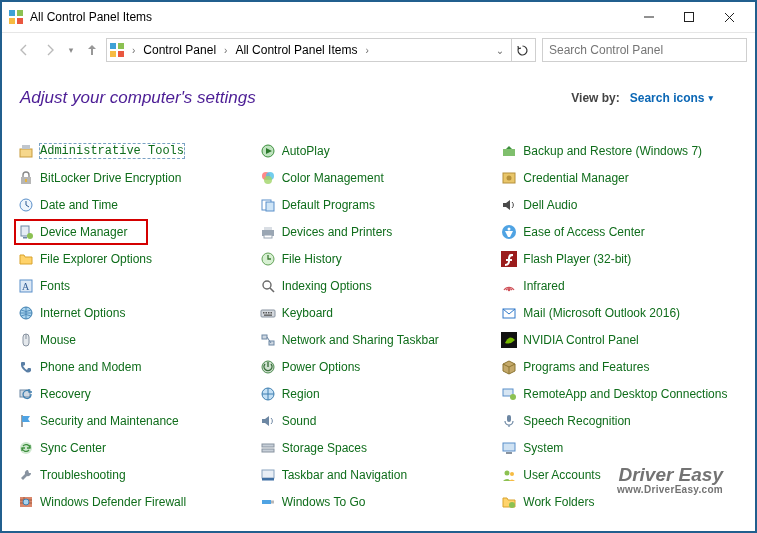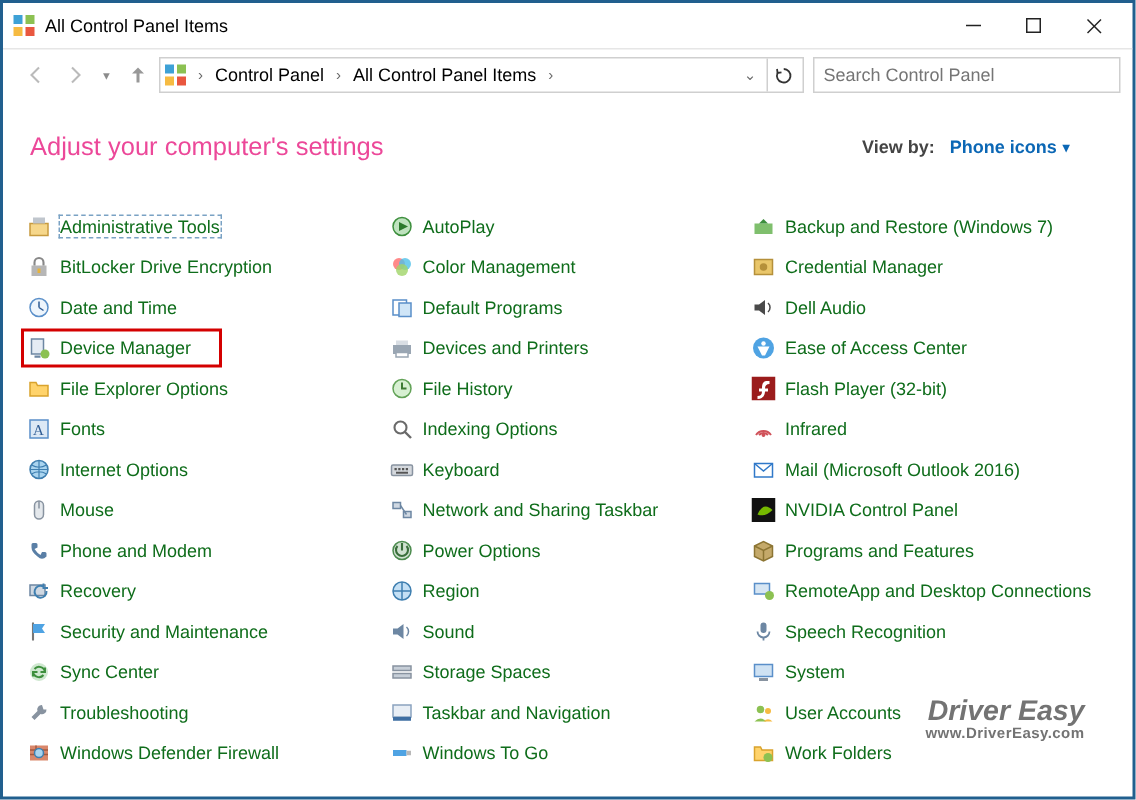--- a/index.html
+++ b/index.html
@@ -79,46 +79,47 @@
   }
   .content {
     padding: 5px 16px 10px 16px;
   }
   .hdr {
     display: flex;
     align-items: center;
     padding: 16px 2px 10px 2px;
   }
   .hdr h1 {
-    color: #ec4899;
+    color: #4c1d95;
     font-size: 17px;
     font-weight: 400;
     margin: 0;
     flex: 1;
+    font-style: italic;
   }
   .viewby { font-size: 12px; color: #444; display: flex; align-items: flex-start; gap: 10px; margin-right: 24px; font-weight: bold; }
   .viewby .sel { color: #0b67b5; display: flex; align-items: center; gap: 4px; }
   .viewby .sel .caret { font-size: 9px; }
   .grid {
     display: grid;
     grid-template-columns: 1fr 1fr 1fr;
     column-gap: 4px;
     row-gap: 9px;
     padding-top: 24px;
     font-size: 12px;
   }
   .item {
     display: flex;
     align-items: center;
     gap: 6px;
     height: 18px;
   }
   .item .ic { width: 16px; height: 16px; flex: 0 0 16px; }
   .item .lbl { color: #0f6d1b; }
-  .item.dotted .lbl { outline: 1px dashed #7aa2c4; outline-offset: 0; }
+  .item.dotted .lbl { outline: 1px dashed #7aa2c4; outline-offset: 0; font-family: Liberation Mono, monospace; }
   .item.hl { position: relative; }
   .item.hl::after {
     content: ""; position: absolute; left: -4px; top: -4px; right: 108px; bottom: -4px;
     border: 2px solid #d40000; pointer-events: none;
   }
   
   .wmark { position: absolute; right: 34px; bottom: 38px; color: #737373; font-size: 19px; font-style: italic; font-weight: 600; text-align: right; pointer-events: none; }
   .wmark .sub { font-size: 10px; font-weight: 700; font-style: normal; letter-spacing: 0.3px; margin-top: -2px; }
   
   svg { display: block; }
@@ -199,21 +200,21 @@
     <input placeholder="Search Control Panel" style="">
   </div>
 </div>
 
 <div class="content">
   <div class="hdr">
     <h1>Adjust your computer's settings</h1>
     <div class="viewby">
       <span>View by:</span>
       <span class="sel">
-        <span>Phone icons</span>
+        <span>Search icons</span>
         <span class="caret">▾</span>
       </span>
     </div>
   </div>
 
   <div class="grid">
 
     <div class="item dotted">
         <span class="ic">
           <svg viewBox="0 0 16 16">

